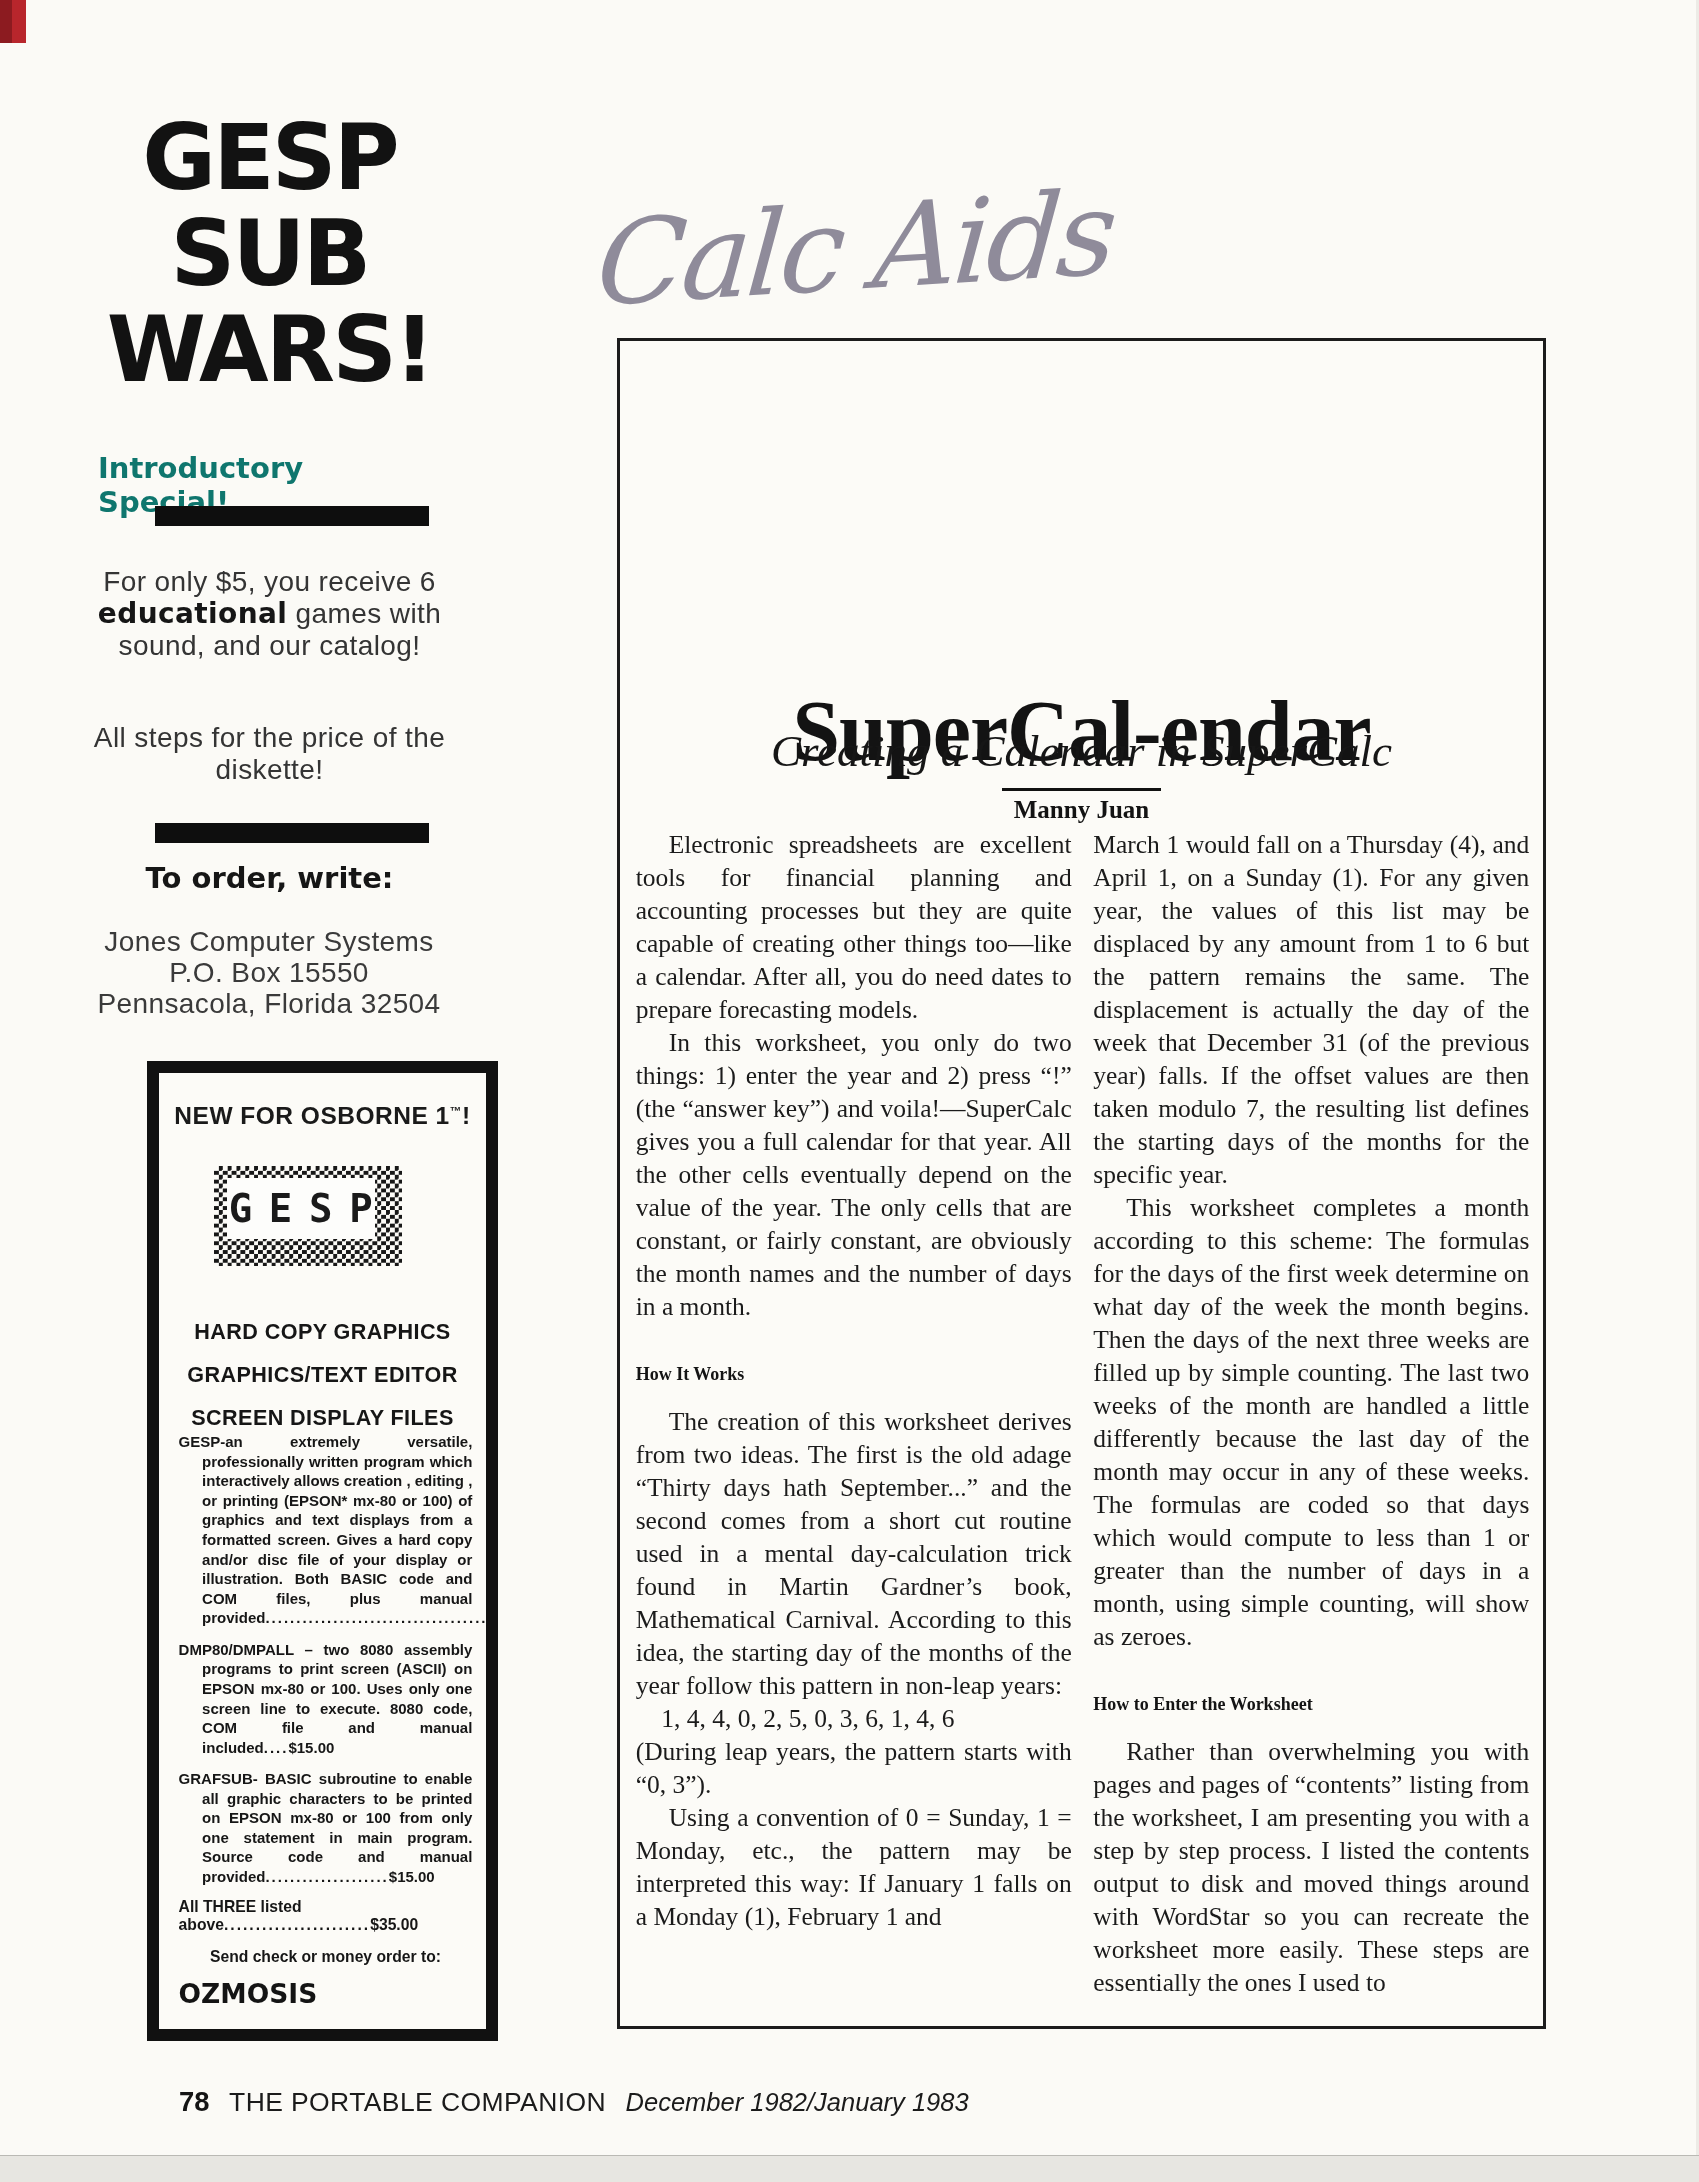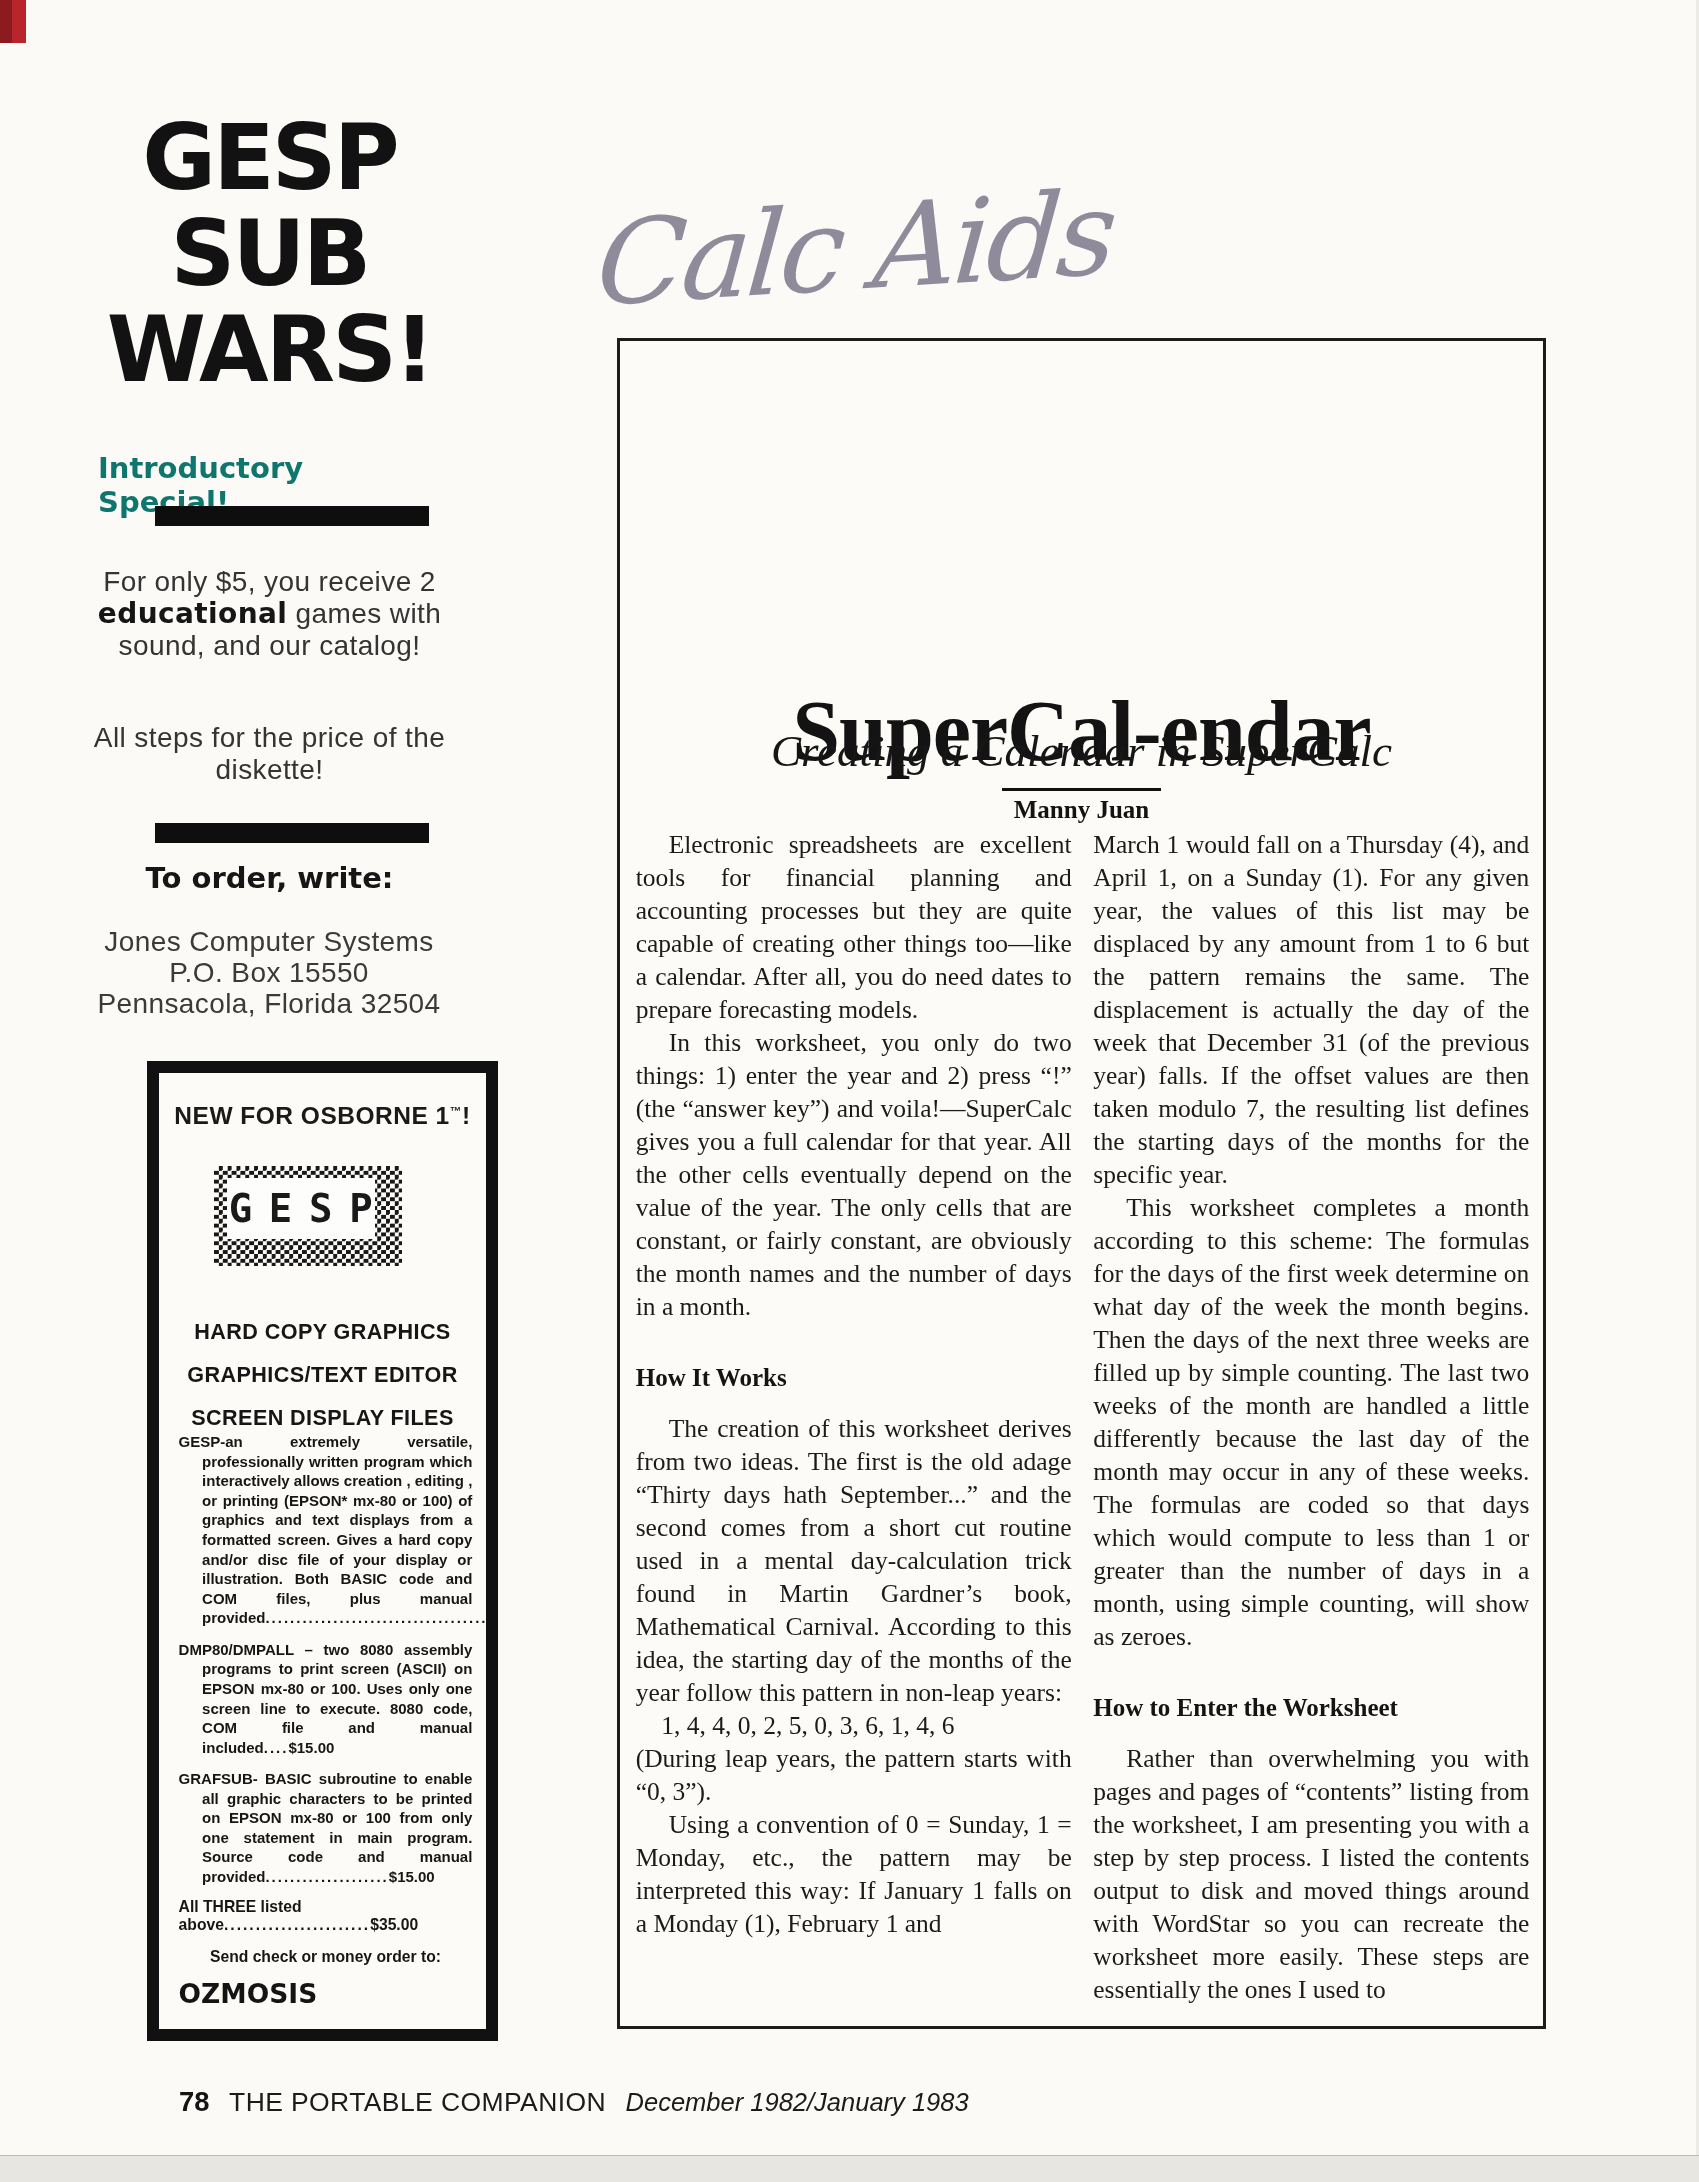--- a/index.html
+++ b/index.html
@@ -72,21 +72,21 @@
   .art-byline-row{position:absolute;top:447px;left:0;right:0;text-align:center;}
   .art-byline{display:inline-block;border-top:3.9px solid #111;padding:4.9px 11.8px 0;
     font-family:"Liberation Serif",serif;font-weight:bold;font-size:25px;color:#131313;}
   .art-cols{position:absolute;top:487px;left:15.7px;right:13.7px;bottom:11.8px;display:flex;gap:21.6px;overflow:hidden;}
   .art-col{flex:1 1 0;overflow:hidden;}
   .art-p,.art-pnoindent,.art-line{font-family:"Liberation Serif",serif;font-size:25.5px;line-height:33px;
     text-align:justify;margin:0;color:#1b1b1b;}
   .art-p{text-indent:33px;}
   .art-pnoindent{text-indent:0;}
   .art-line{text-align:left;text-indent:25.5px;}
-  .art-h{font-family:"Liberation Serif",serif;font-weight:bold;font-size:25px;margin:41px 0 19.6px;color:#141414;}
+  .art-h{font-family:"Liberation Serif",serif;font-weight:bold;font-size:18px;margin:41px 0 19.6px;color:#141414;}
 
   
   .footer{position:absolute;left:179px;top:2086px;display:flex;align-items:baseline;gap:19.6px;}
   .footer .pn{font-weight:bold;font-size:27.4px;color:#141414;}
   .footer .mag{font-size:26.5px;letter-spacing:0.4px;color:#1b1b1b;}
   .footer .issue{font-style:italic;font-size:25.5px;color:#1b1b1b;}
 </style>
 </head>
 <body>
 
@@ -99,21 +99,21 @@
 
   <section>
     <div class="artic-title">
       <div>GESP</div>
       <div>SUB</div>
       <div>WARS!</div>
     </div>
     <div class="artic-sub">Introductory Special!</div>
     <div class="bar bar1"></div>
     <div class="offer1">
-      <div>For only $5, you receive 2</div>
+      <div>For only $5, you receive 6</div>
       <div><span class="bold-word">educational</span><span> games with</span></div>
       <div>sound, and our catalog!</div>
     </div>
     <div class="offer2">
       <div>All steps for the price of the</div>
       <div>diskette!</div>
     </div>
     <div class="bar bar2"></div>
     <div class="order-head">To order, write:</div>
     <div class="order-lines">

